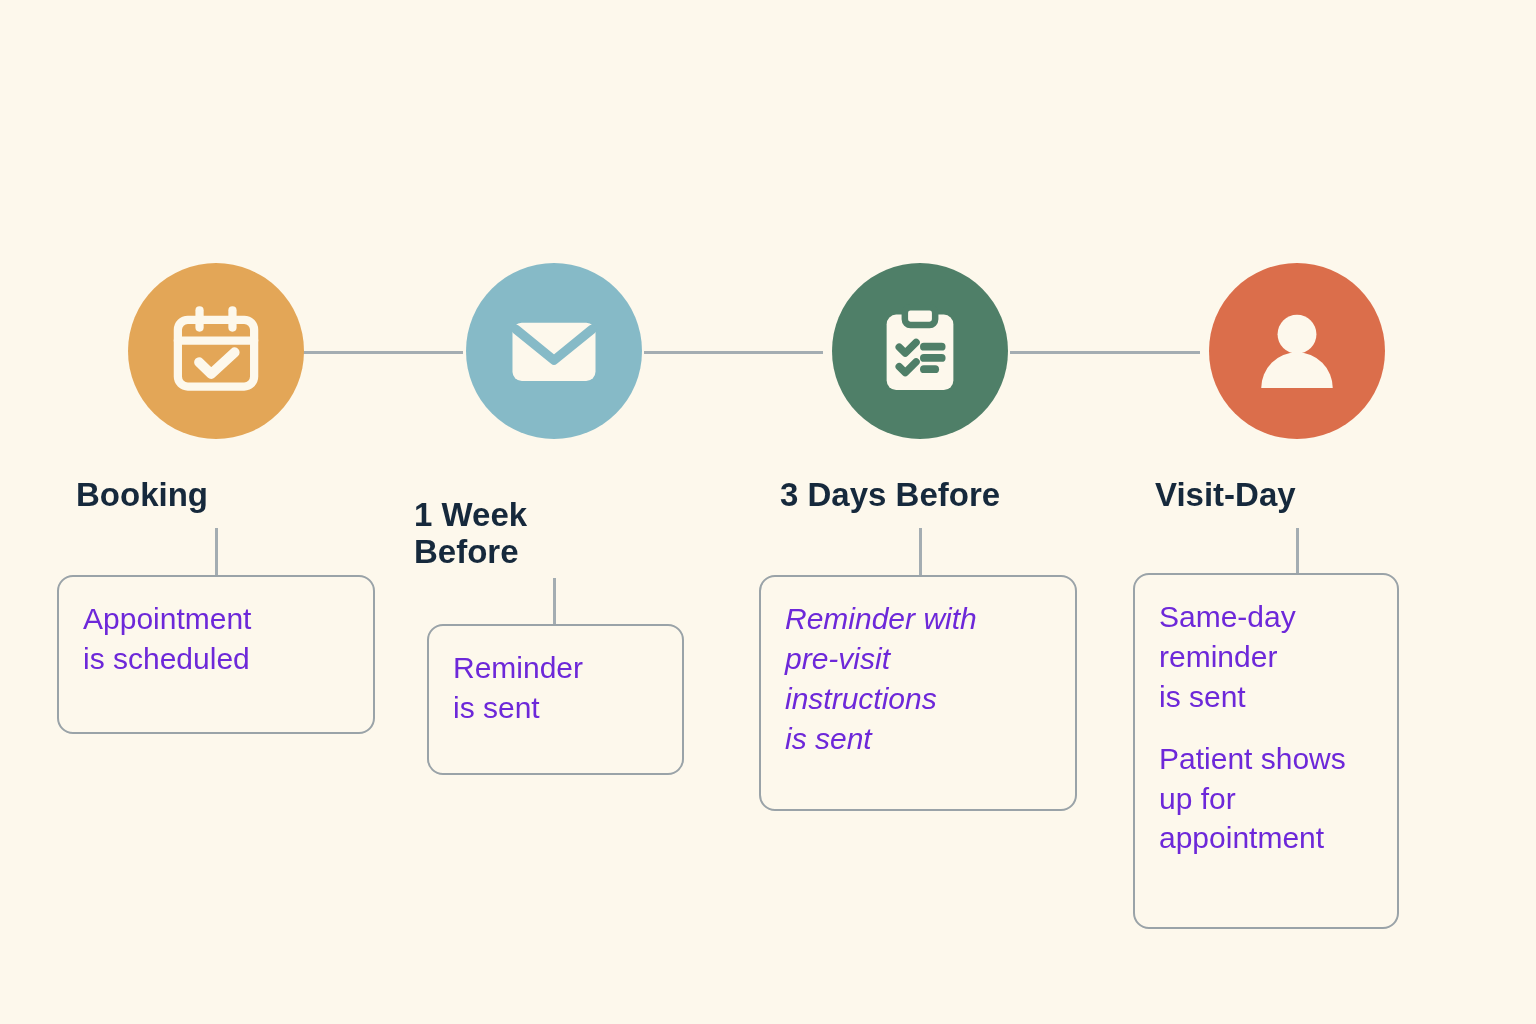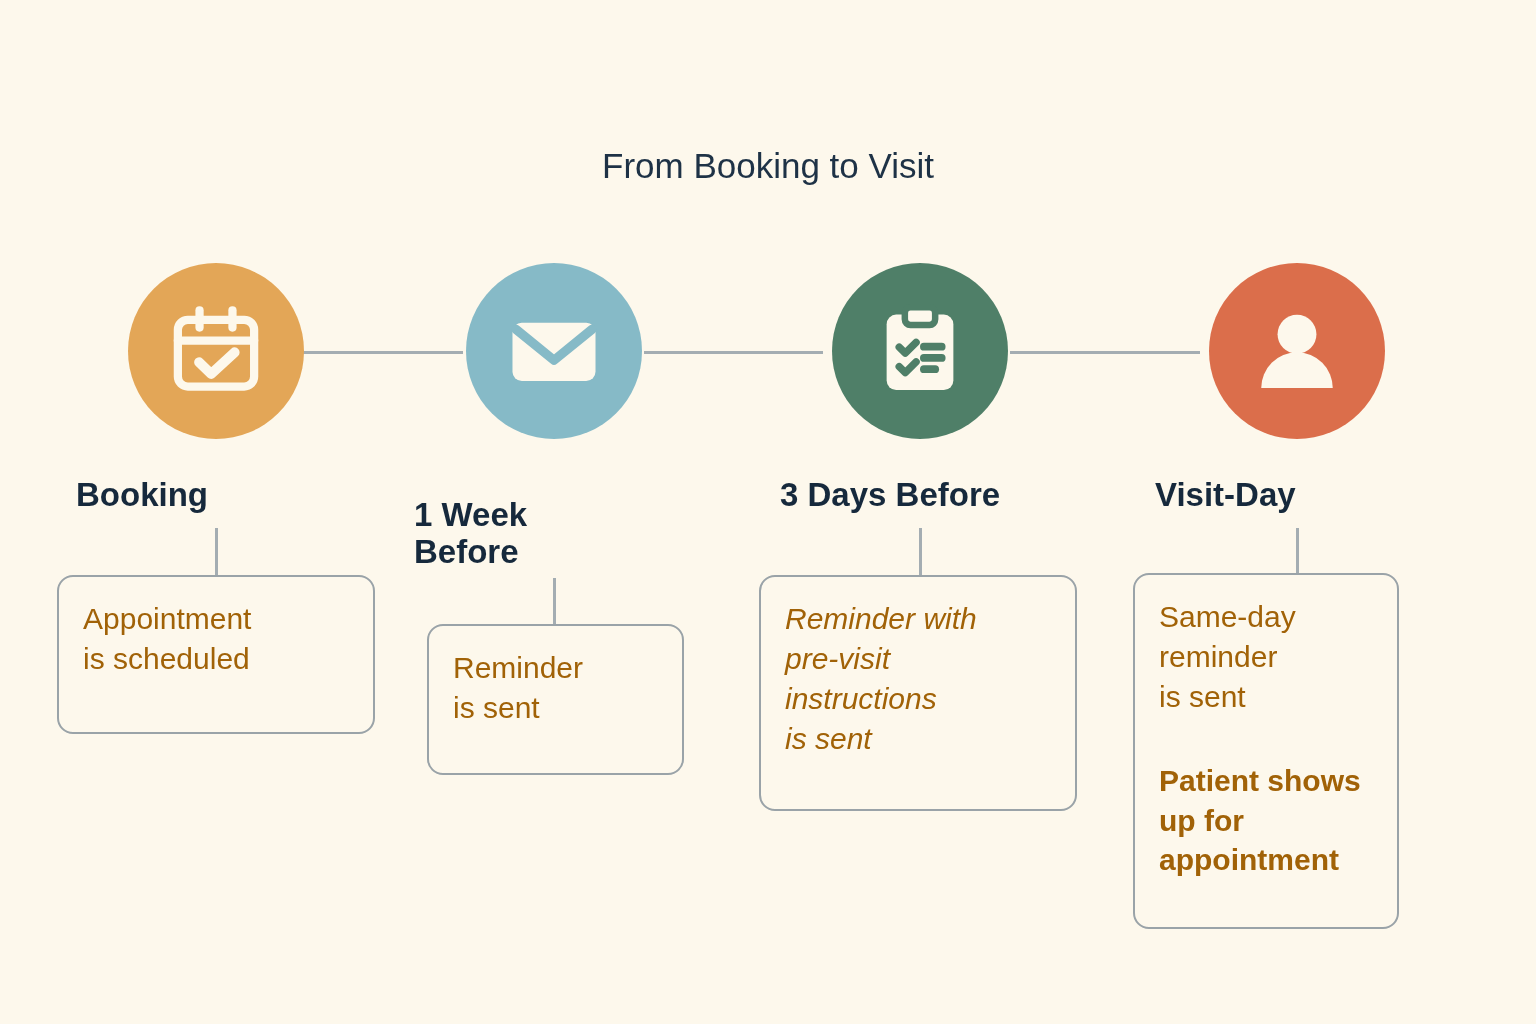--- a/index.html
+++ b/index.html
@@ -79,34 +79,33 @@
   .card {
     position:absolute;
     border:2.5px solid #9AA3A8;
     border-radius:16px;
     background:#FDF8EC;
     padding:22px 24px;
   }
   .card p {
     font-size:30px;
     line-height:1.33;
-    color:#a16207;
+    color:#6d28d9;
     white-space:pre-line;
   }
   .card p.strong {
-    font-weight:bold;
-    margin-top:44px;
+    font-weight:normal;
+    margin-top:22px;
   }
 </style>
 </head>
 <body>
 
 <div id="canvas">
 
-  <div class="subtitle">From Booking to Visit</div>
 
   <div class="rail" style="left:303px; width:160px;"></div>
   <div class="rail" style="left:644px; width:179px;"></div>
   <div class="rail" style="left:1010px; width:190px;"></div>
 
   <div class="node">
     <div class="circle" style="left:128px; top:263px; background:#E3A657;">
       <span>
         <svg width="104" height="104" viewBox="0 0 24 24" fill="none" stroke="#FDF8EC" stroke-width="1.9" stroke-linecap="round" stroke-linejoin="round">
           <rect x="3.2" y="4.8" width="17.6" height="15.4" rx="2.3"></rect>

